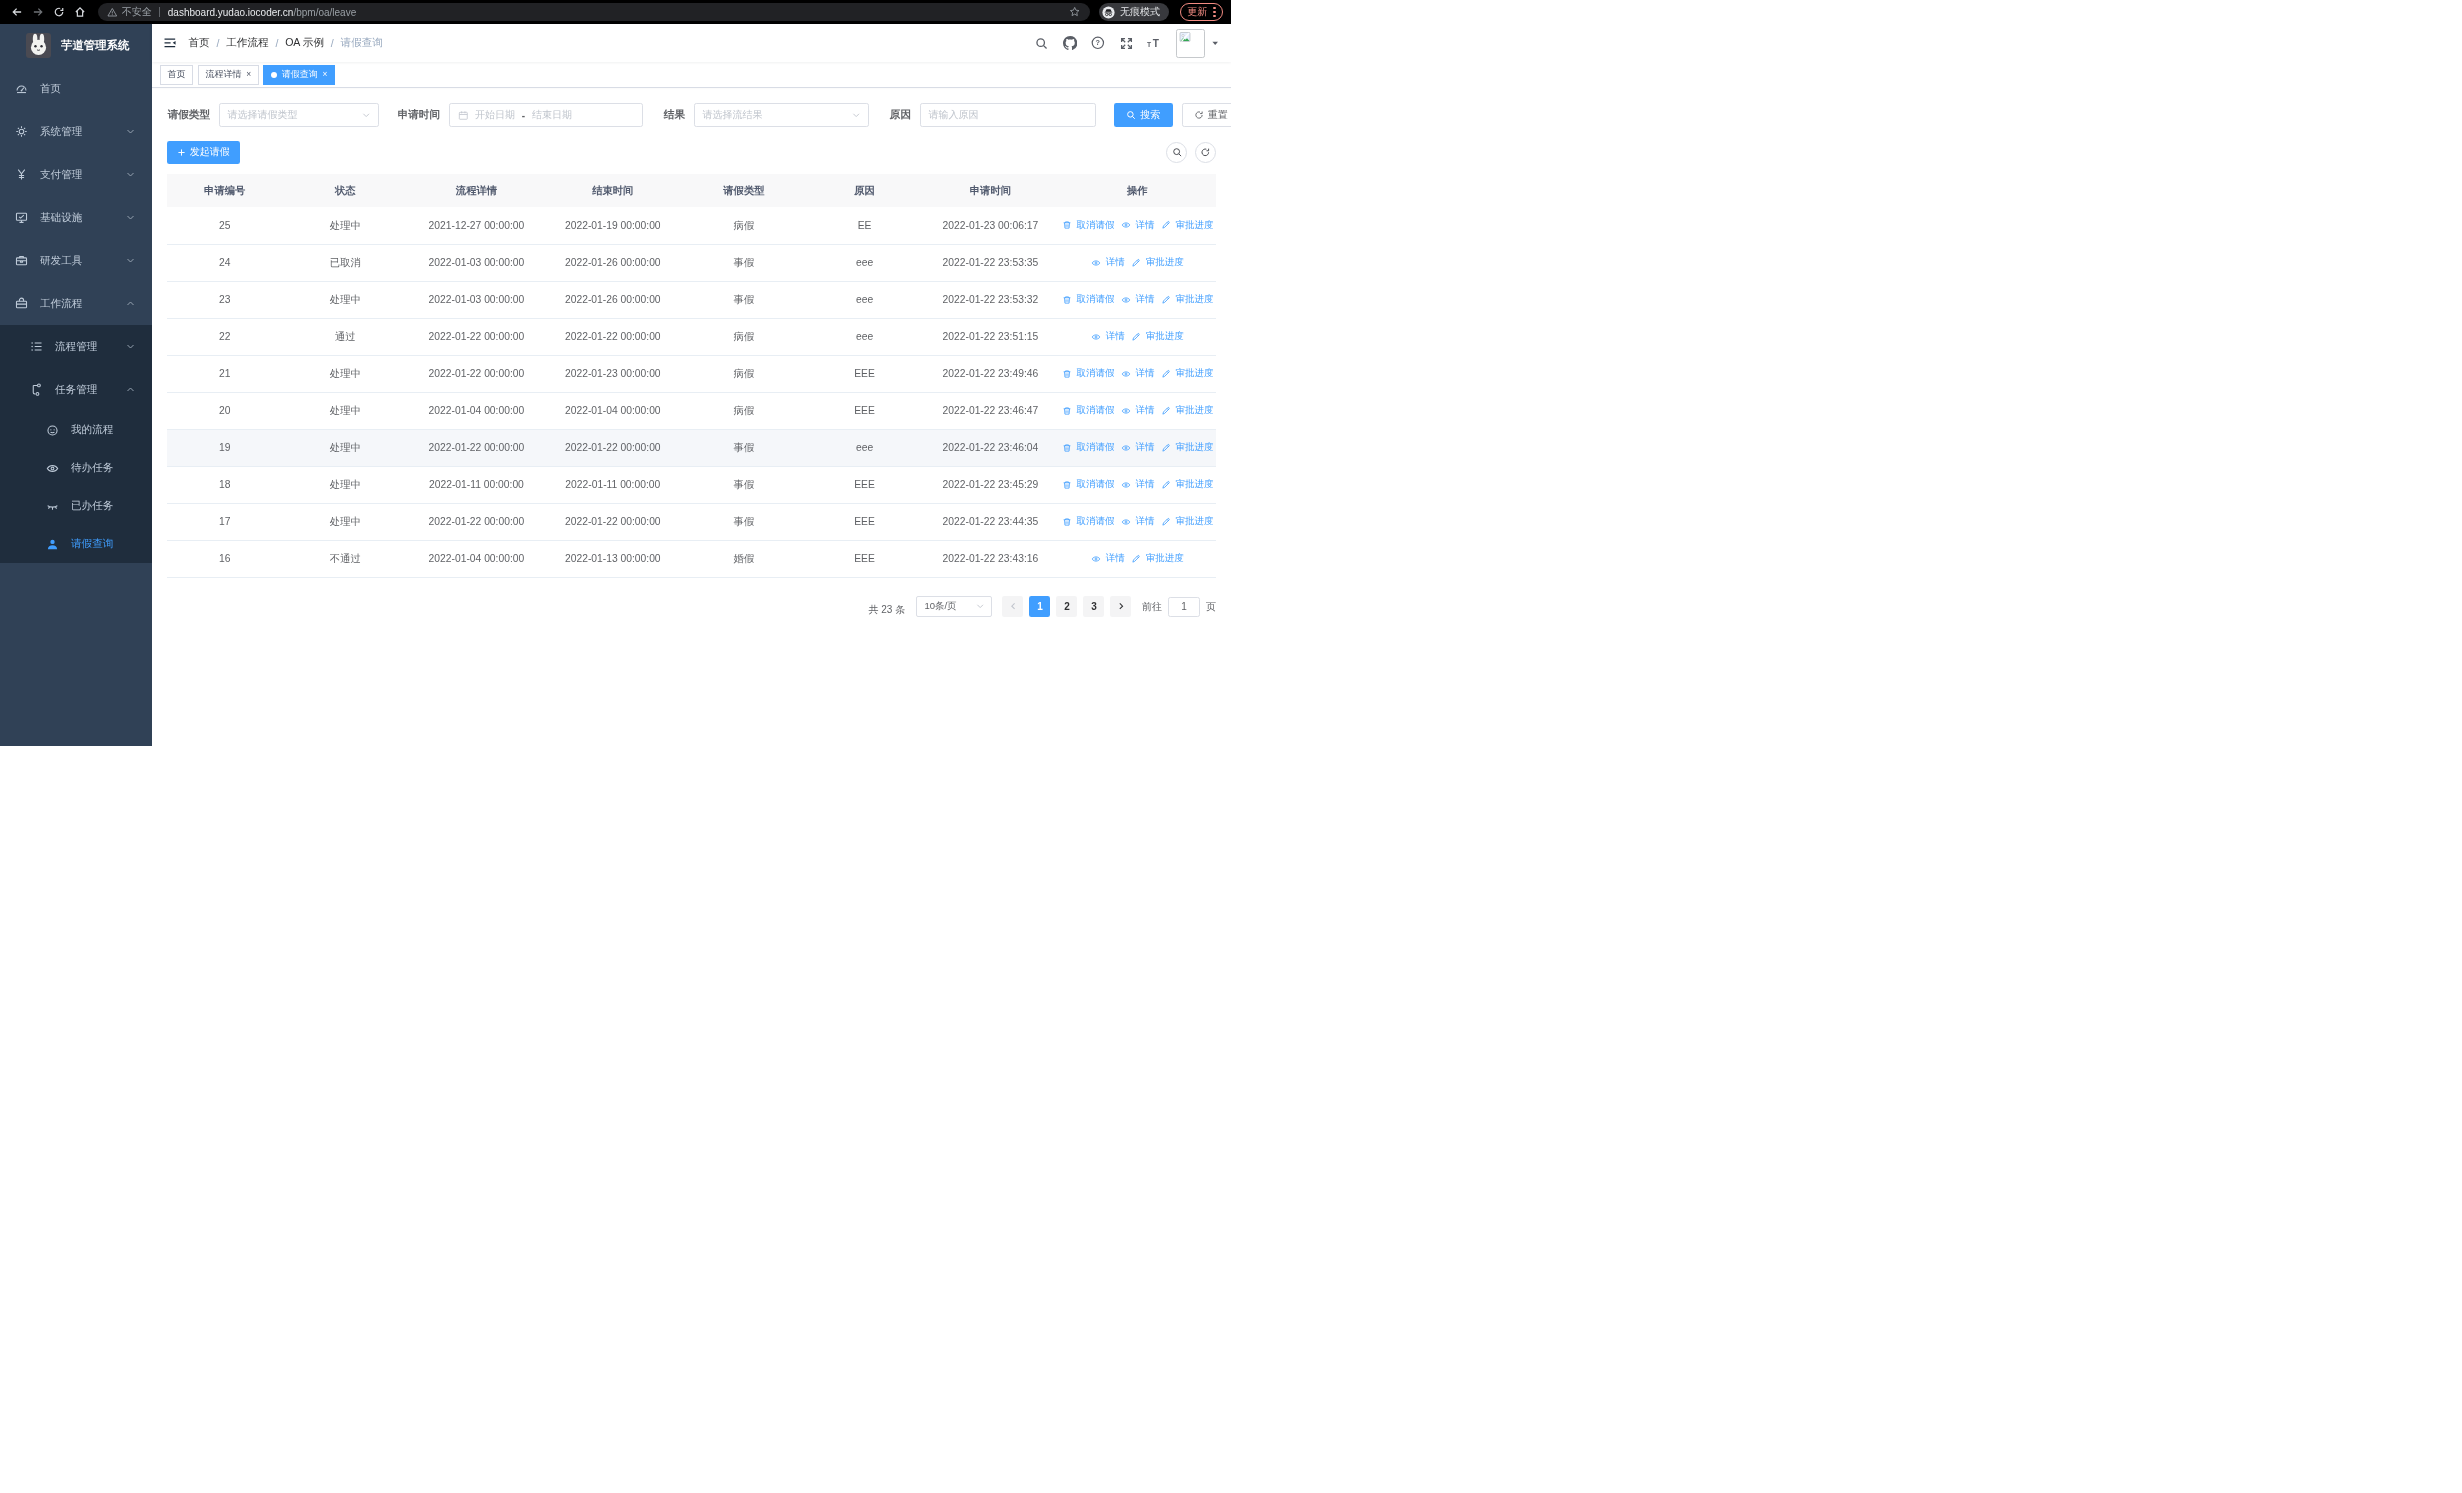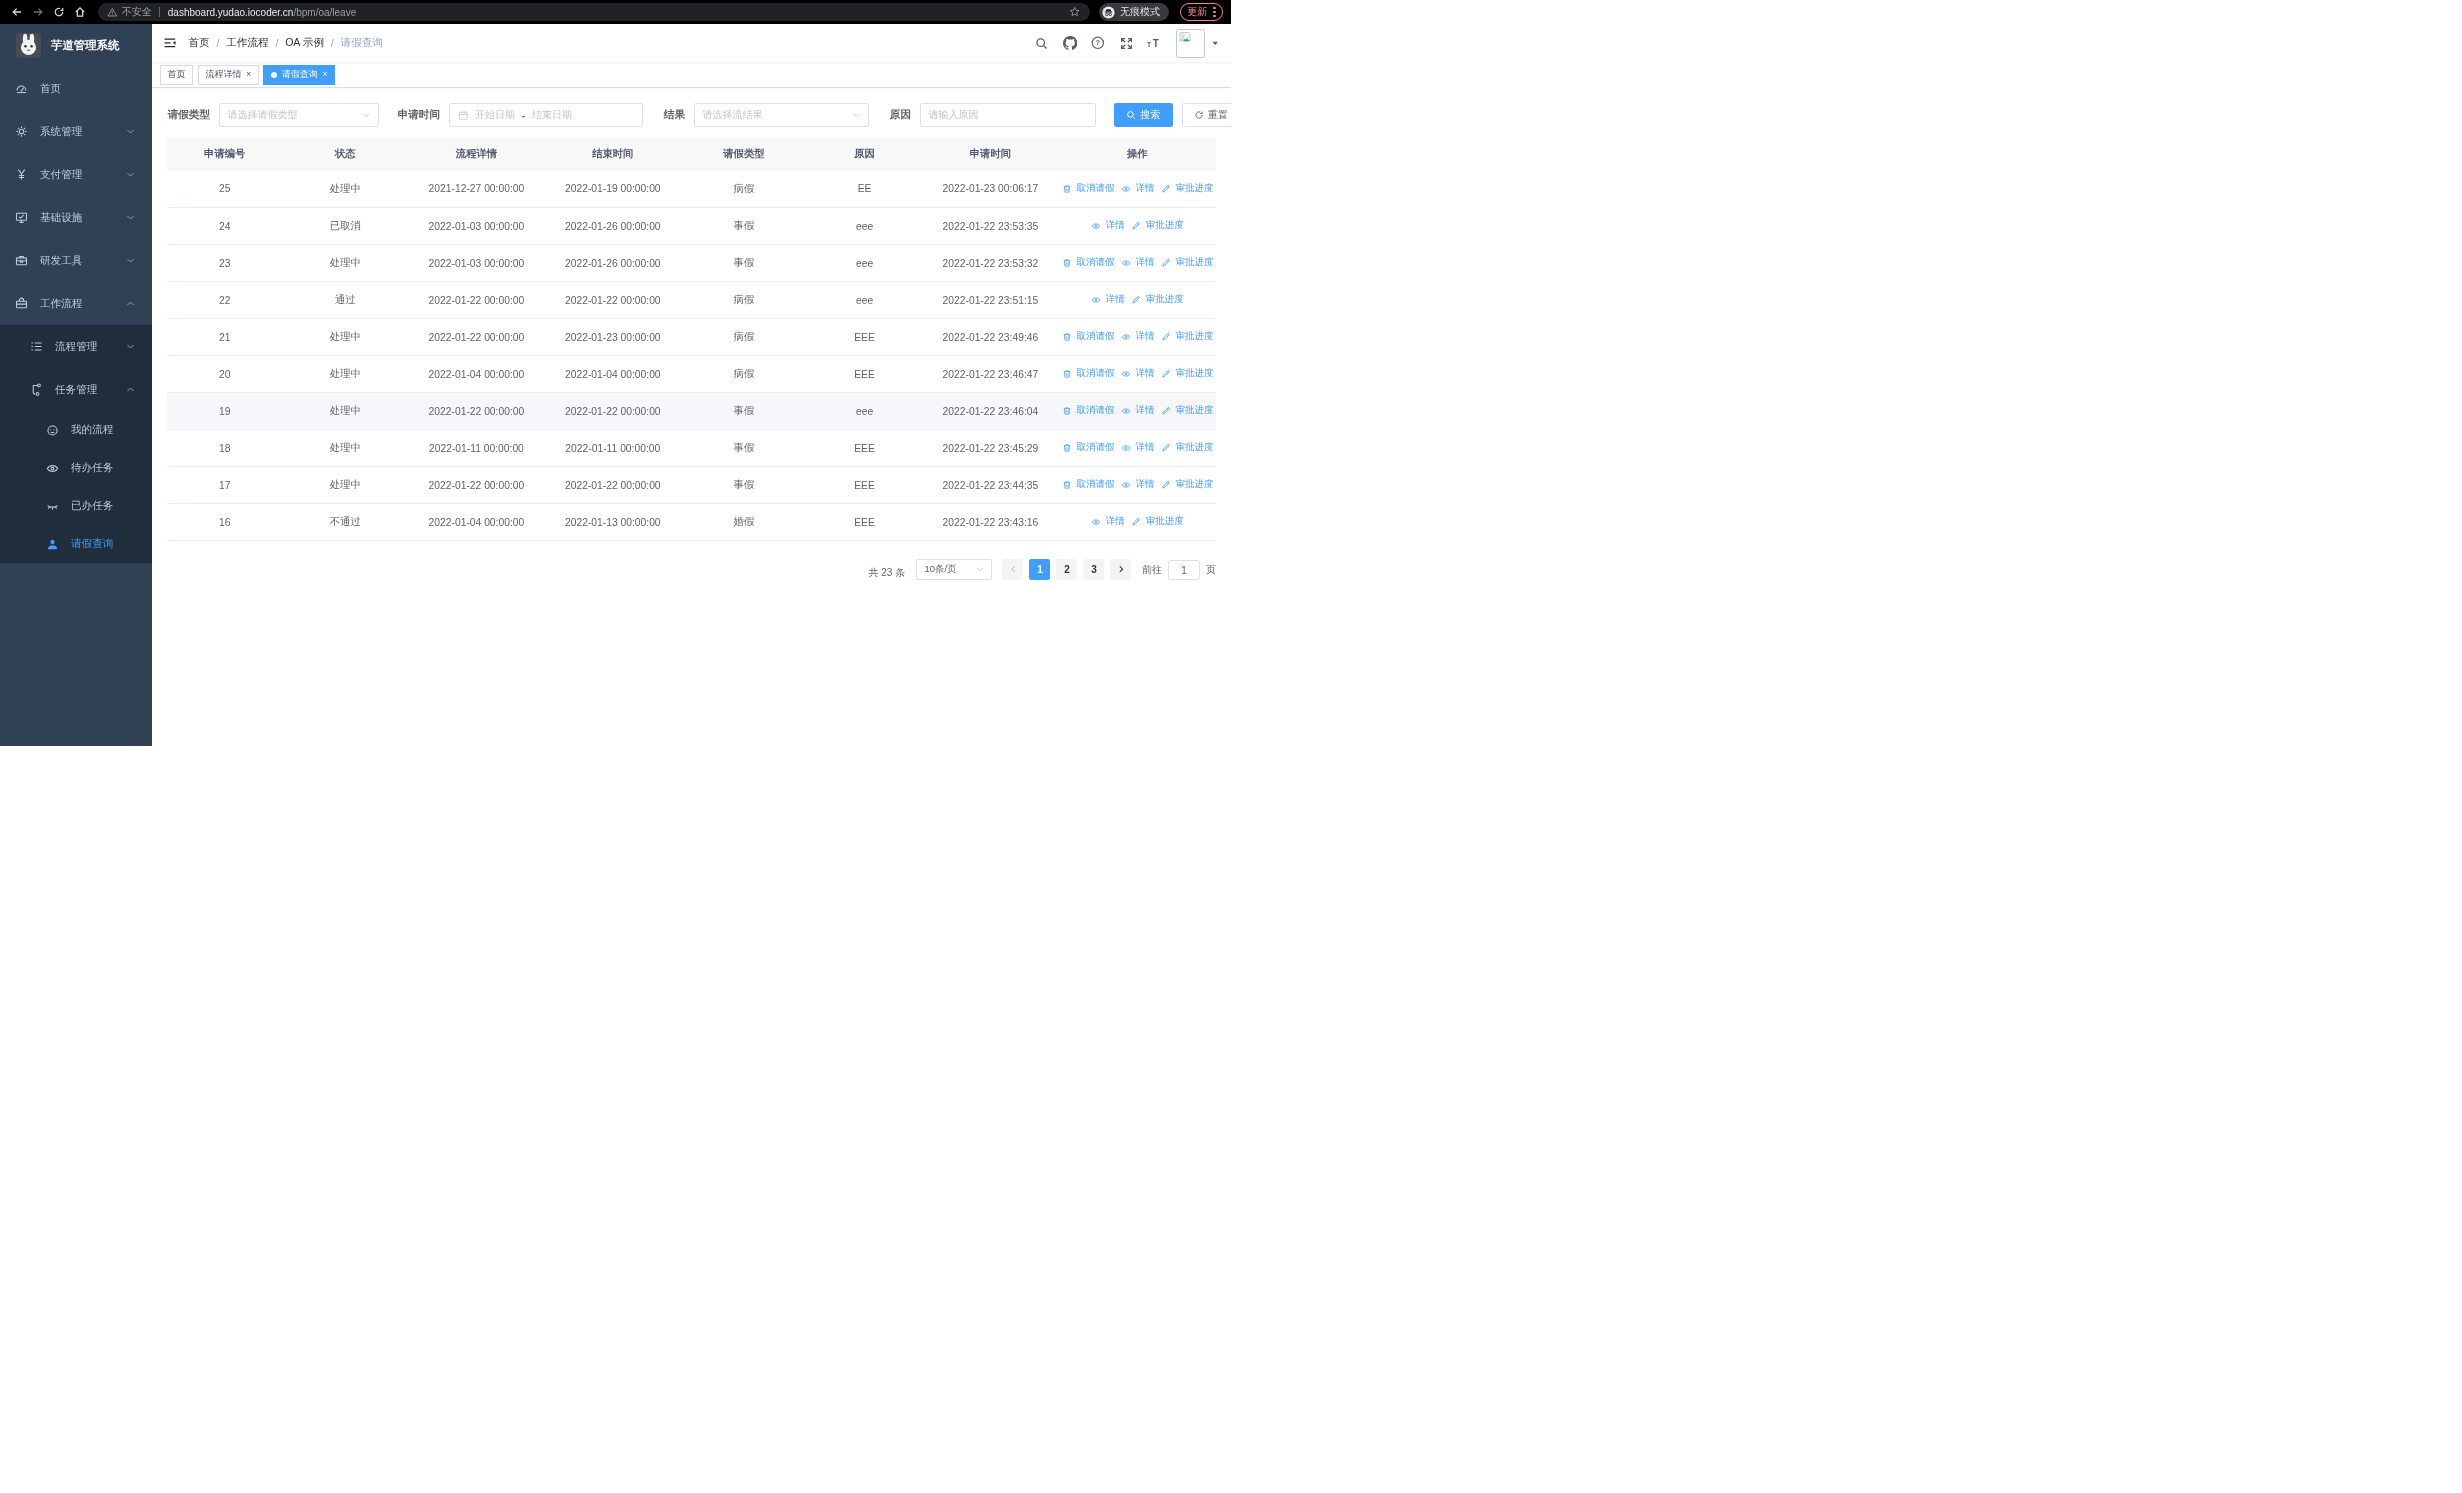--- a/index.html
+++ b/index.html
@@ -17,21 +17,21 @@
   .omnibox .path { color:#9aa0a6; white-space:nowrap; }
   .omnibox .star { margin-left:auto; color:#9aa0a6; }
   .incognito-pill { height:18px; background:#38393d; border-radius:9px; display:flex; align-items:center; gap:5.3px; padding:0 9px 0 3px; color:#e8eaed; font-size:10px; flex-shrink:0; }
   .update-pill { height:18px; border:1.1px solid #f28b82; border-radius:10px; display:flex; align-items:center; gap:6px; padding:0 6.8px; color:#f28b82; font-size:10px; margin-left:7.6px; flex-shrink:0; }
   .dots { display:flex; flex-direction:column; gap:1.5px; }
   .dots i { width:2.3px; height:2.3px; border-radius:50%; background:#f28b82; }
 
   
   .app { display:flex; height:722px; }
   .sidebar { width:152px; background:#304156; flex-shrink:0; display:flex; flex-direction:column; overflow:hidden; }
-  .logo-row { height:43px; display:flex; align-items:center; padding-left:16px; gap:10px; }
+  .logo-row { height:43px; display:flex; align-items:center; padding-left:26px; gap:10px; }
   .logo-img { width:25px; height:25px; border-radius:3px; overflow:hidden; flex-shrink:0; }
   .logo-title { color:#fff; font-size:11.4px; font-weight:bold; white-space:nowrap; }
   .menu { display:flex; flex-direction:column; }
   .menu-item { display:flex; align-items:center; color:#bfcbd9; font-size:10.6px; cursor:pointer; }
   .menu-item .mi-icon { width:13px; height:13px; margin-right:12px; color:#bfcbd9; flex-shrink:0; }
   .menu-item .mi-label { white-space:nowrap; }
   .menu-item .mi-chevron { margin-left:auto; margin-right:16.7px; color:#97a3b2; }
   .menu-item .mi-chevron.up svg { transform:rotate(180deg); }
   .menu-item.lv1 { height:43px; padding-left:15px; }
   .menu-item.lv2 { height:43px; padding-left:30px; }
@@ -483,20 +483,42 @@
         </button>
         <button class="btn btn-default">
           <svg width="10" height="10" viewBox="0 0 16 16">
               <path d="M13 8A5 5 0 1 1 9.6 3.3" fill="none" stroke="currentColor" stroke-width="1.5"></path>
               <path d="M13 2.5v3.2H9.8" fill="none" stroke="currentColor" stroke-width="1.5"></path>
             </svg>
           <span>重置</span>
         </button>
       </div>
 
+      <div class="toolbar-row">
+        <button class="btn btn-primary btn-create">
+          <svg width="9" height="9" viewBox="0 0 16 16">
+              <path d="M8 2.5v11M2.5 8h11" stroke="#fff" stroke-width="1.7"></path>
+            </svg>
+          <span>发起请假</span>
+        </button>
+        <div class="right-tools">
+          <span class="circle-btn">
+            <svg width="10.6" height="10.6" viewBox="0 0 16 16">
+                <circle cx="7" cy="7" r="4.4" fill="none" stroke="currentColor" stroke-width="1.4"></circle>
+                <path d="M10.4 10.4L13.8 13.8" stroke="currentColor" stroke-width="1.4"></path>
+              </svg>
+          </span>
+          <span class="circle-btn">
+            <svg width="10.6" height="10.6" viewBox="0 0 16 16">
+                <path d="M13 8A5 5 0 1 1 9.6 3.3" fill="none" stroke="currentColor" stroke-width="1.4"></path>
+                <path d="M13 2.5v3.2H9.8" fill="none" stroke="currentColor" stroke-width="1.4"></path>
+              </svg>
+          </span>
+        </div>
+      </div>
 
       <table class="grid">
         <colgroup>
           <col style="width:11%">
             <col style="width:12%">
             <col style="width:13%">
             <col style="width:13%">
           <col style="width:12%">
             <col style="width:11%">
             <col style="width:13%">

